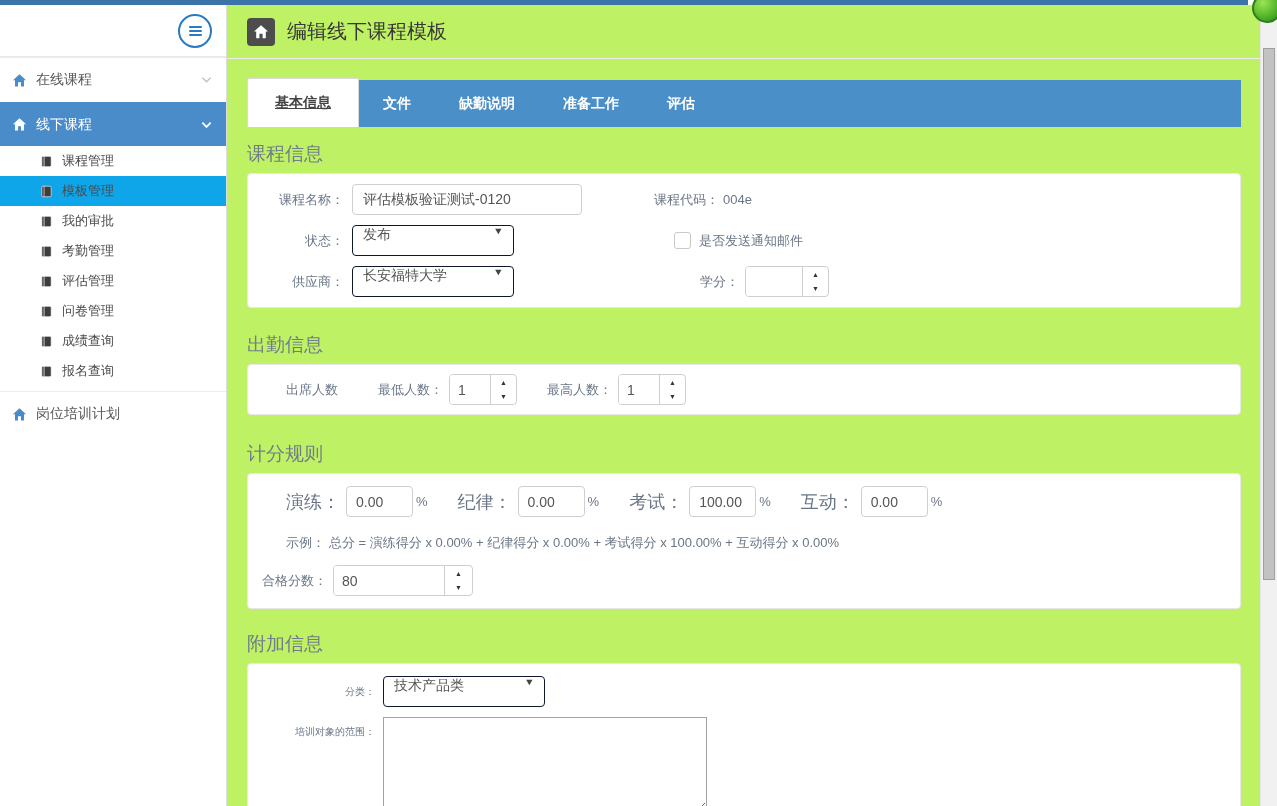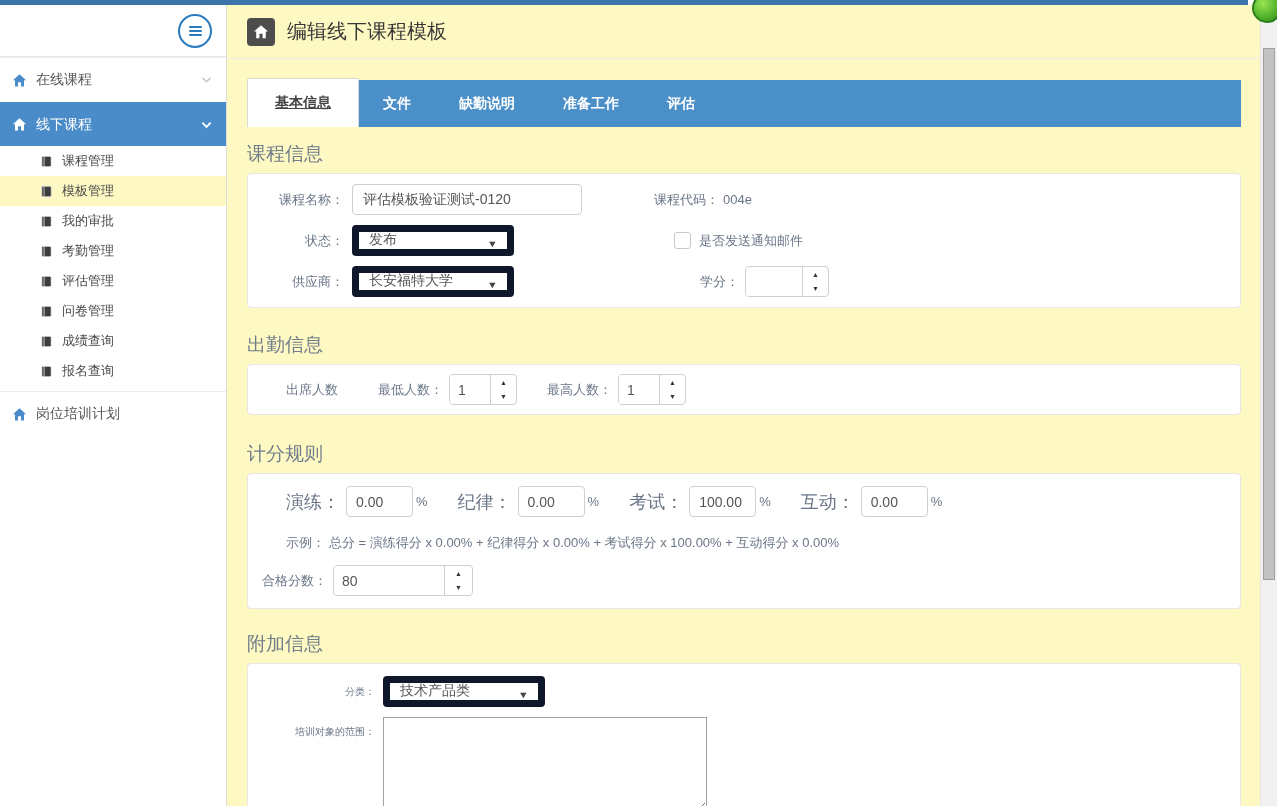--- a/index.html
+++ b/index.html
@@ -32,28 +32,28 @@
   .hamburger-btn i { display:block; width:13px; height:2px; background:#2a7abf; border-radius:1px; }
 
   .nav-parent { height:45px; display:flex; align-items:center; padding:0 14px 0 12px; border-top:1px solid #ededed;
     color:#585858; font-size:14px; cursor:pointer; }
   .nav-parent .nav-ico { display:flex; margin-right:9px; }
   .nav-parent .chev { margin-left:auto; display:flex; }
   .nav-parent.active { background:#4a8cc9; color:#fff; border-top-color:#4a8cc9; height:44px; }
 
   .nav-sub { height:30px; display:flex; align-items:center; padding-left:40px; color:#4b4b4b; font-size:13px; cursor:pointer; }
   .nav-sub .nav-ico { display:flex; margin-right:9px; }
-  .nav-sub.active-sub { background:#fef9c3; }
+  .nav-sub.active-sub { background:#0ea5e9; }
 
   .nav-divider { border-top:1px solid #ececec; margin-top:5px; }
   .nav-bottom { height:44px; display:flex; align-items:center; padding:0 12px; color:#585858; font-size:14px; cursor:pointer; }
   .nav-bottom .nav-ico { display:flex; margin-right:9px; }
 
   
-  .main { flex:1; display:flex; flex-direction:column; background:#fef9c3; overflow:hidden; }
+  .main { flex:1; display:flex; flex-direction:column; background:#bef264; overflow:hidden; }
   .main-header { height:54px; border-bottom:1px solid #ededed; display:flex; align-items:center;
     padding-left:20px; gap:12px; flex-shrink:0; }
   .title-icon { width:28px; height:28px; background:#4d4d4d; border-radius:4px; display:flex;
     align-items:center; justify-content:center; }
   .page-title { font-size:20px; color:#383838; }
 
   .content { padding:0 19px 0 20px; }
 
   
   .tabs-bar { margin-top:21px; height:47px; background:#4a8fc8; display:flex; align-items:stretch; }
@@ -66,21 +66,21 @@
 
   .panel { margin-top:8px; border:1px solid #e7e7e7; border-radius:4px; background:#fff; padding:10px 14px; }
   .row { display:flex; align-items:center; height:31px; }
   .row + .row { margin-top:10px; }
   .flabel { width:82px; text-align:right; color:#6a7687; font-size:13px; margin-right:8px; white-space:nowrap; flex-shrink:0; }
   .static-val { color:#6a7687; font-size:13px; }
 
   .text-input { width:230px; height:31px; border:1px solid #cfcfcf; border-radius:4px; padding:0 10px;
     font-size:14px; color:#555; font-family:inherit; outline:none; background:#fff; }
 
-  .sel { width:162px; height:31px; border:7px solid #0f172a; border-radius:4px; display:flex; align-items:flex-end;
+  .sel { width:162px; height:31px; border:1px solid #0f172a; border-radius:4px; display:flex; align-items:flex-start;
     padding:0 10px; font-size:14px; color:#555; background:#fff; cursor:pointer; }
   .sel .caret { margin-left:auto; font-size:9px; color:#444; transform:scaleX(1.2); }
 
   .spin { display:flex; height:31px; border:1px solid #cfcfcf; border-radius:4px; overflow:hidden; background:#fff; }
   .spin input { border:none; outline:none; padding:0 8px; font-size:14px; color:#555; font-family:inherit; width:56px; }
   .spin .btns { width:26px; border-left:1px solid #cfcfcf; display:flex; flex-direction:column; }
   .spin .btns span { flex:1; display:flex; align-items:center; justify-content:center; font-size:7px; color:#333; cursor:pointer; }
 
   .checkbox { width:17px; height:17px; border:1px solid #c9c9c9; border-radius:3px; background:#fff;
     appearance:none; -webkit-appearance:none; cursor:pointer; }

